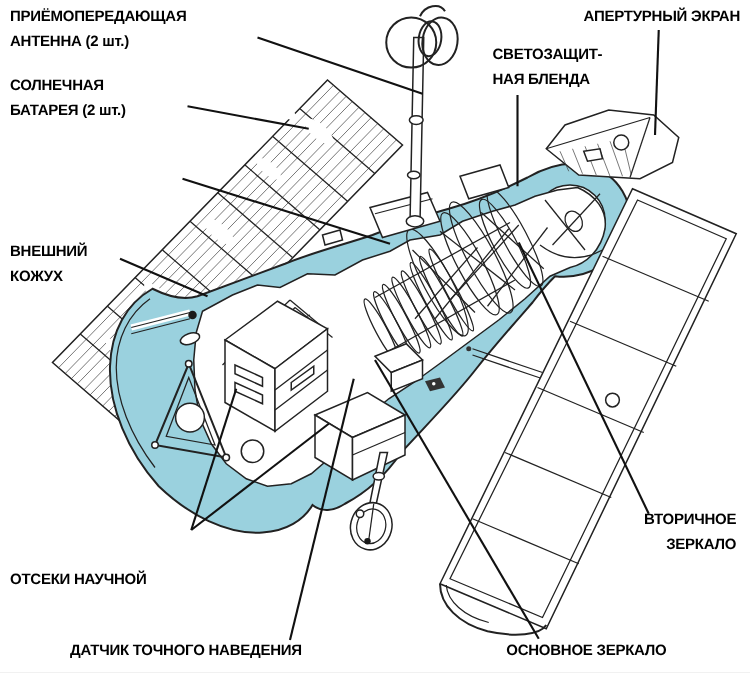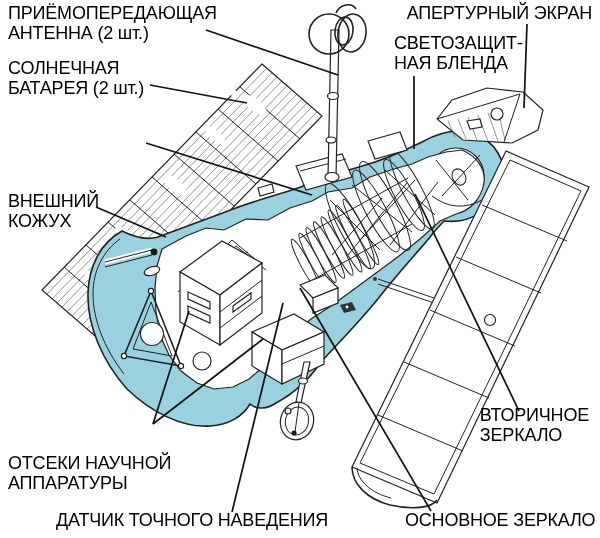--- a/index.html
+++ b/index.html
@@ -5,24 +5,24 @@
   :root{
     --bg:#ffffff; --cyan:#9ad1de; --line:#222222; --leader:#111111; --label:#000000;
   }
   html,body{margin:0;padding:0;background:#e8e8e8;}
   #stage{
     position:relative;width:600px;height:538px;background:var(--bg);
     overflow:hidden;font-family:"Liberation Sans","DejaVu Sans",sans-serif;
   }
   #art{position:absolute;left:0;top:0;width:600px;height:538px;}
   .lbl{
-    position:absolute;color:var(--label);font-weight:400;font-size:18px;
+    position:absolute;color:var(--label);font-weight:700;font-size:12px;
     line-height:19.5px;letter-spacing:-0.2px;white-space:nowrap;
   }
-  .lbl.right{text-align:left;}
+  .lbl.right{text-align:right;}
   
   .cy{fill:var(--cyan);stroke:var(--line);stroke-width:1.6;}
   .wh{fill:#ffffff;stroke:var(--line);stroke-width:1.2;}
   .ln{fill:none;stroke:var(--line);stroke-width:1;}
   .ln2{fill:none;stroke:var(--line);stroke-width:1.6;}
   .thin{fill:none;stroke:#3a3a3a;stroke-width:0.55;}
   .leader{fill:none;stroke:var(--leader);stroke-width:1.7;}
 </style>
 </head>
 <body>
@@ -306,21 +306,20 @@
     <div>НАЯ БЛЕНДА</div>
   </div>
 
   <div class="lbl right" style="right:11px;top:406px">
     <div>ВТОРИЧНОЕ</div>
     <div>ЗЕРКАЛО</div>
   </div>
 
   <div class="lbl" style="left:8px;top:454px">
     <div>ОТСЕКИ НАУЧНОЙ</div>
-    <div>АППАРАТУРЫ</div>
   </div>
 
   <div class="lbl" style="left:56px;top:511px">
     <div>ДАТЧИК ТОЧНОГО НАВЕДЕНИЯ</div>
   </div>
 
   <div class="lbl" style="left:405px;top:511px">
     <div>ОСНОВНОЕ ЗЕРКАЛО</div>
   </div>
 

